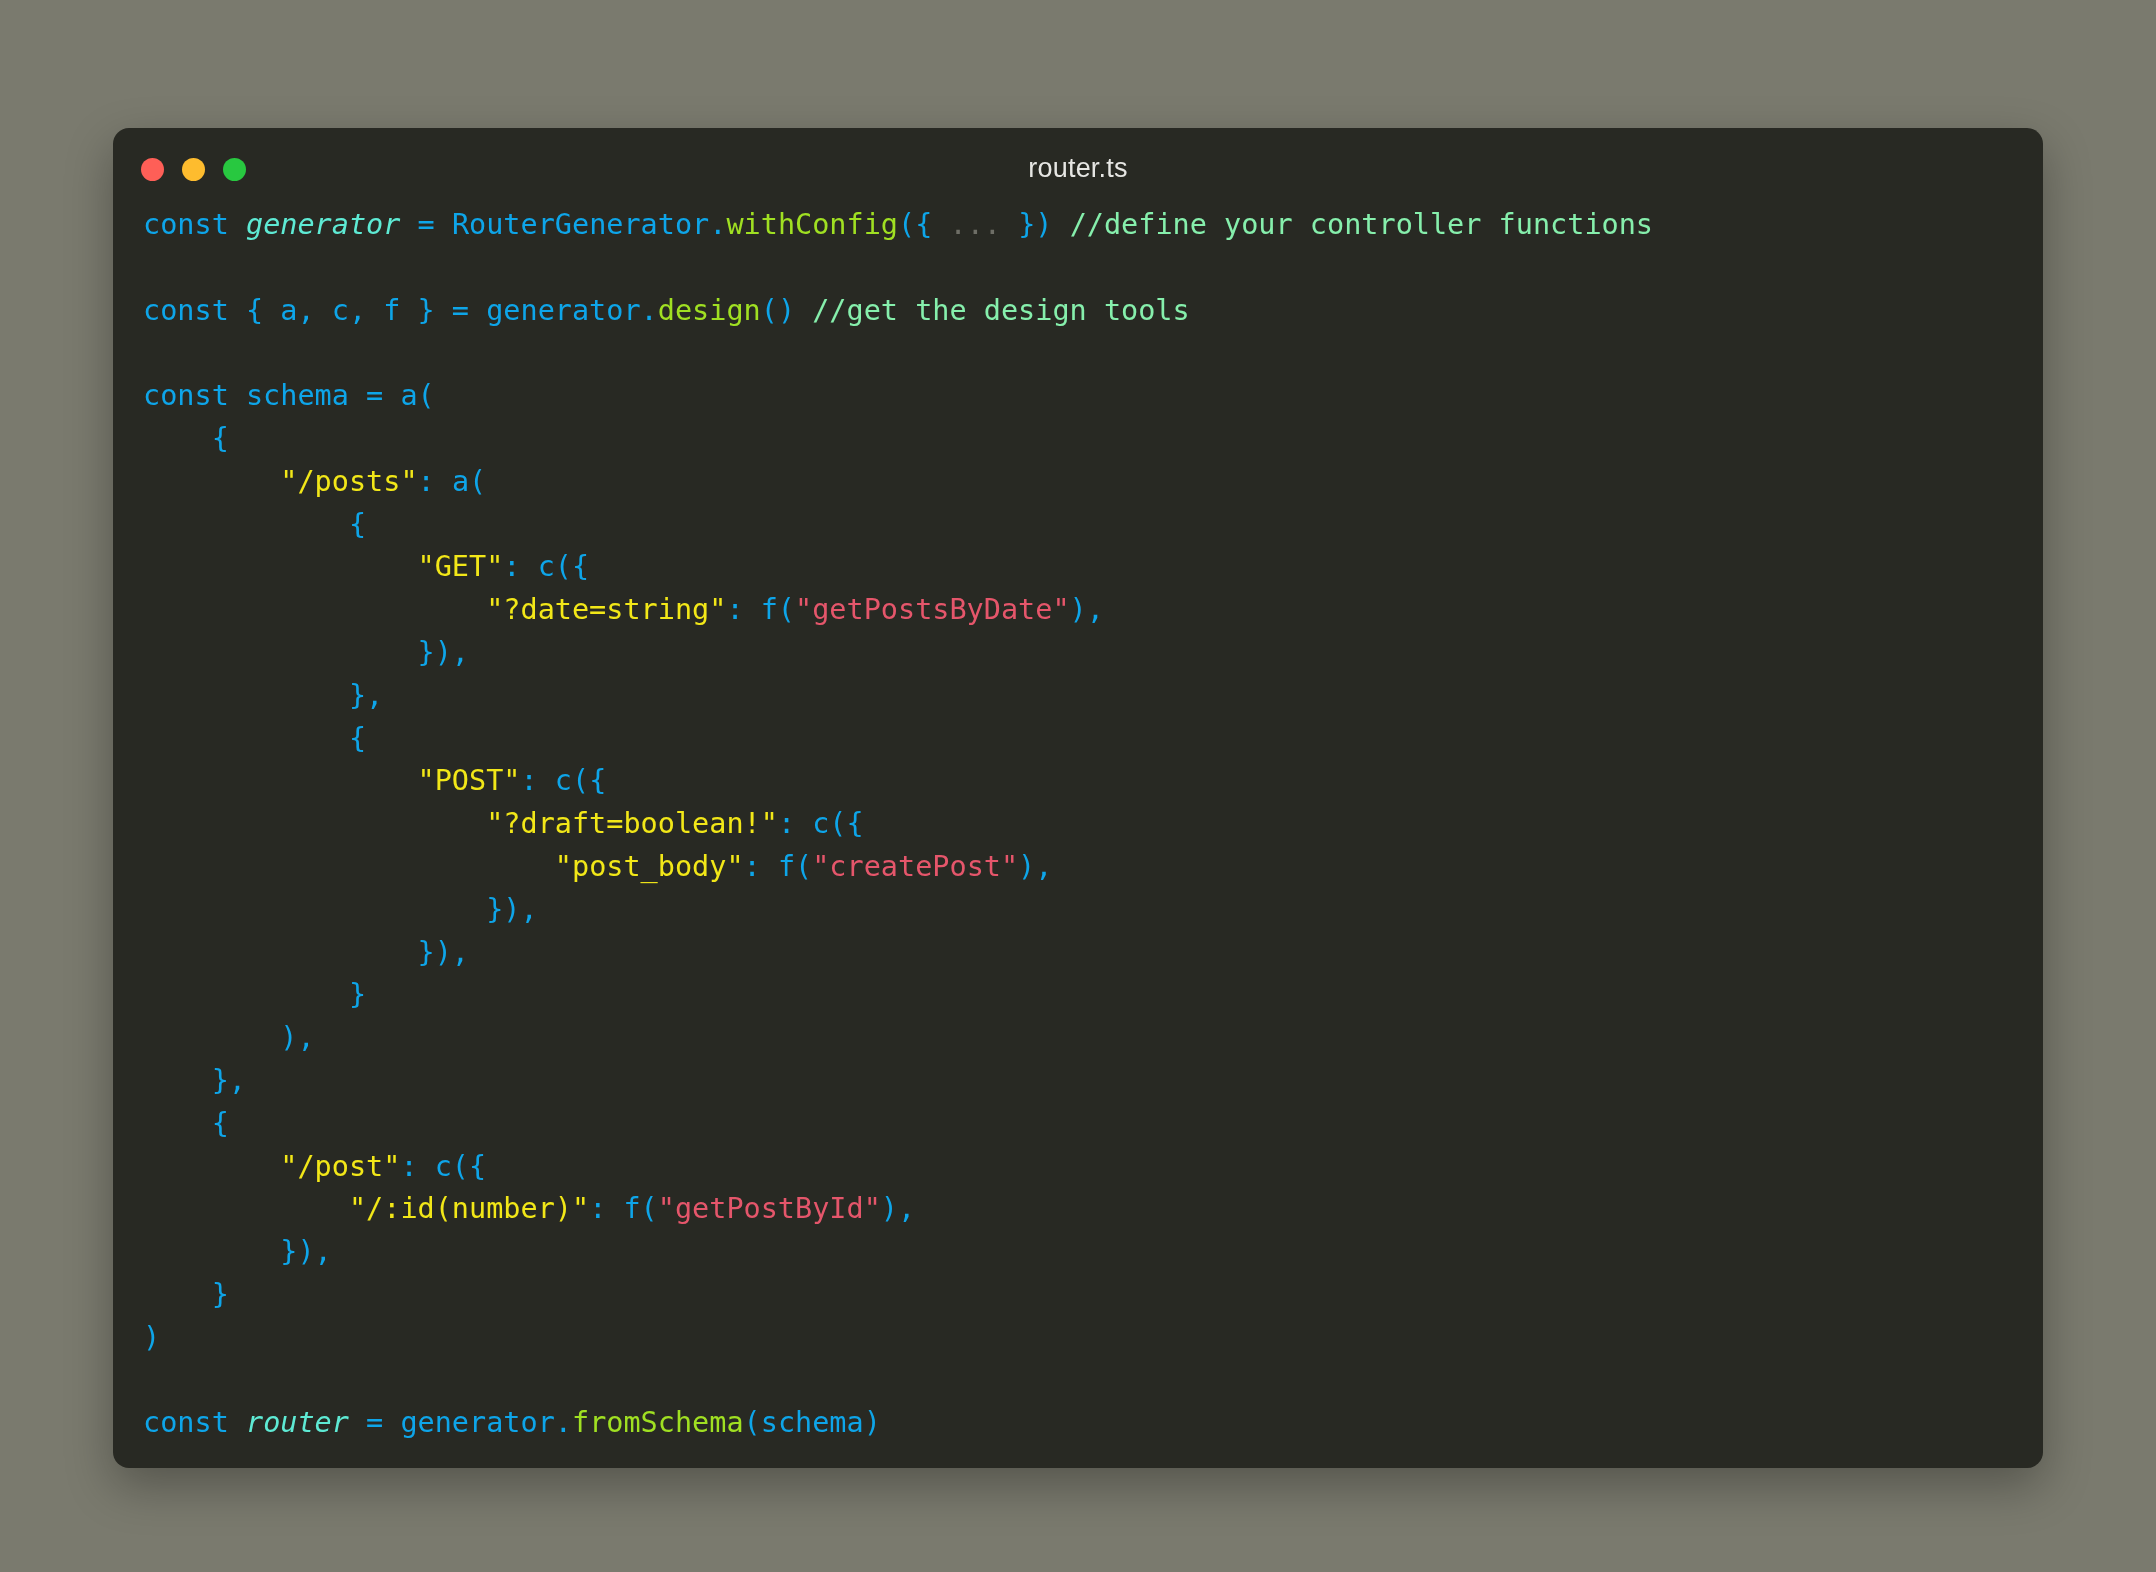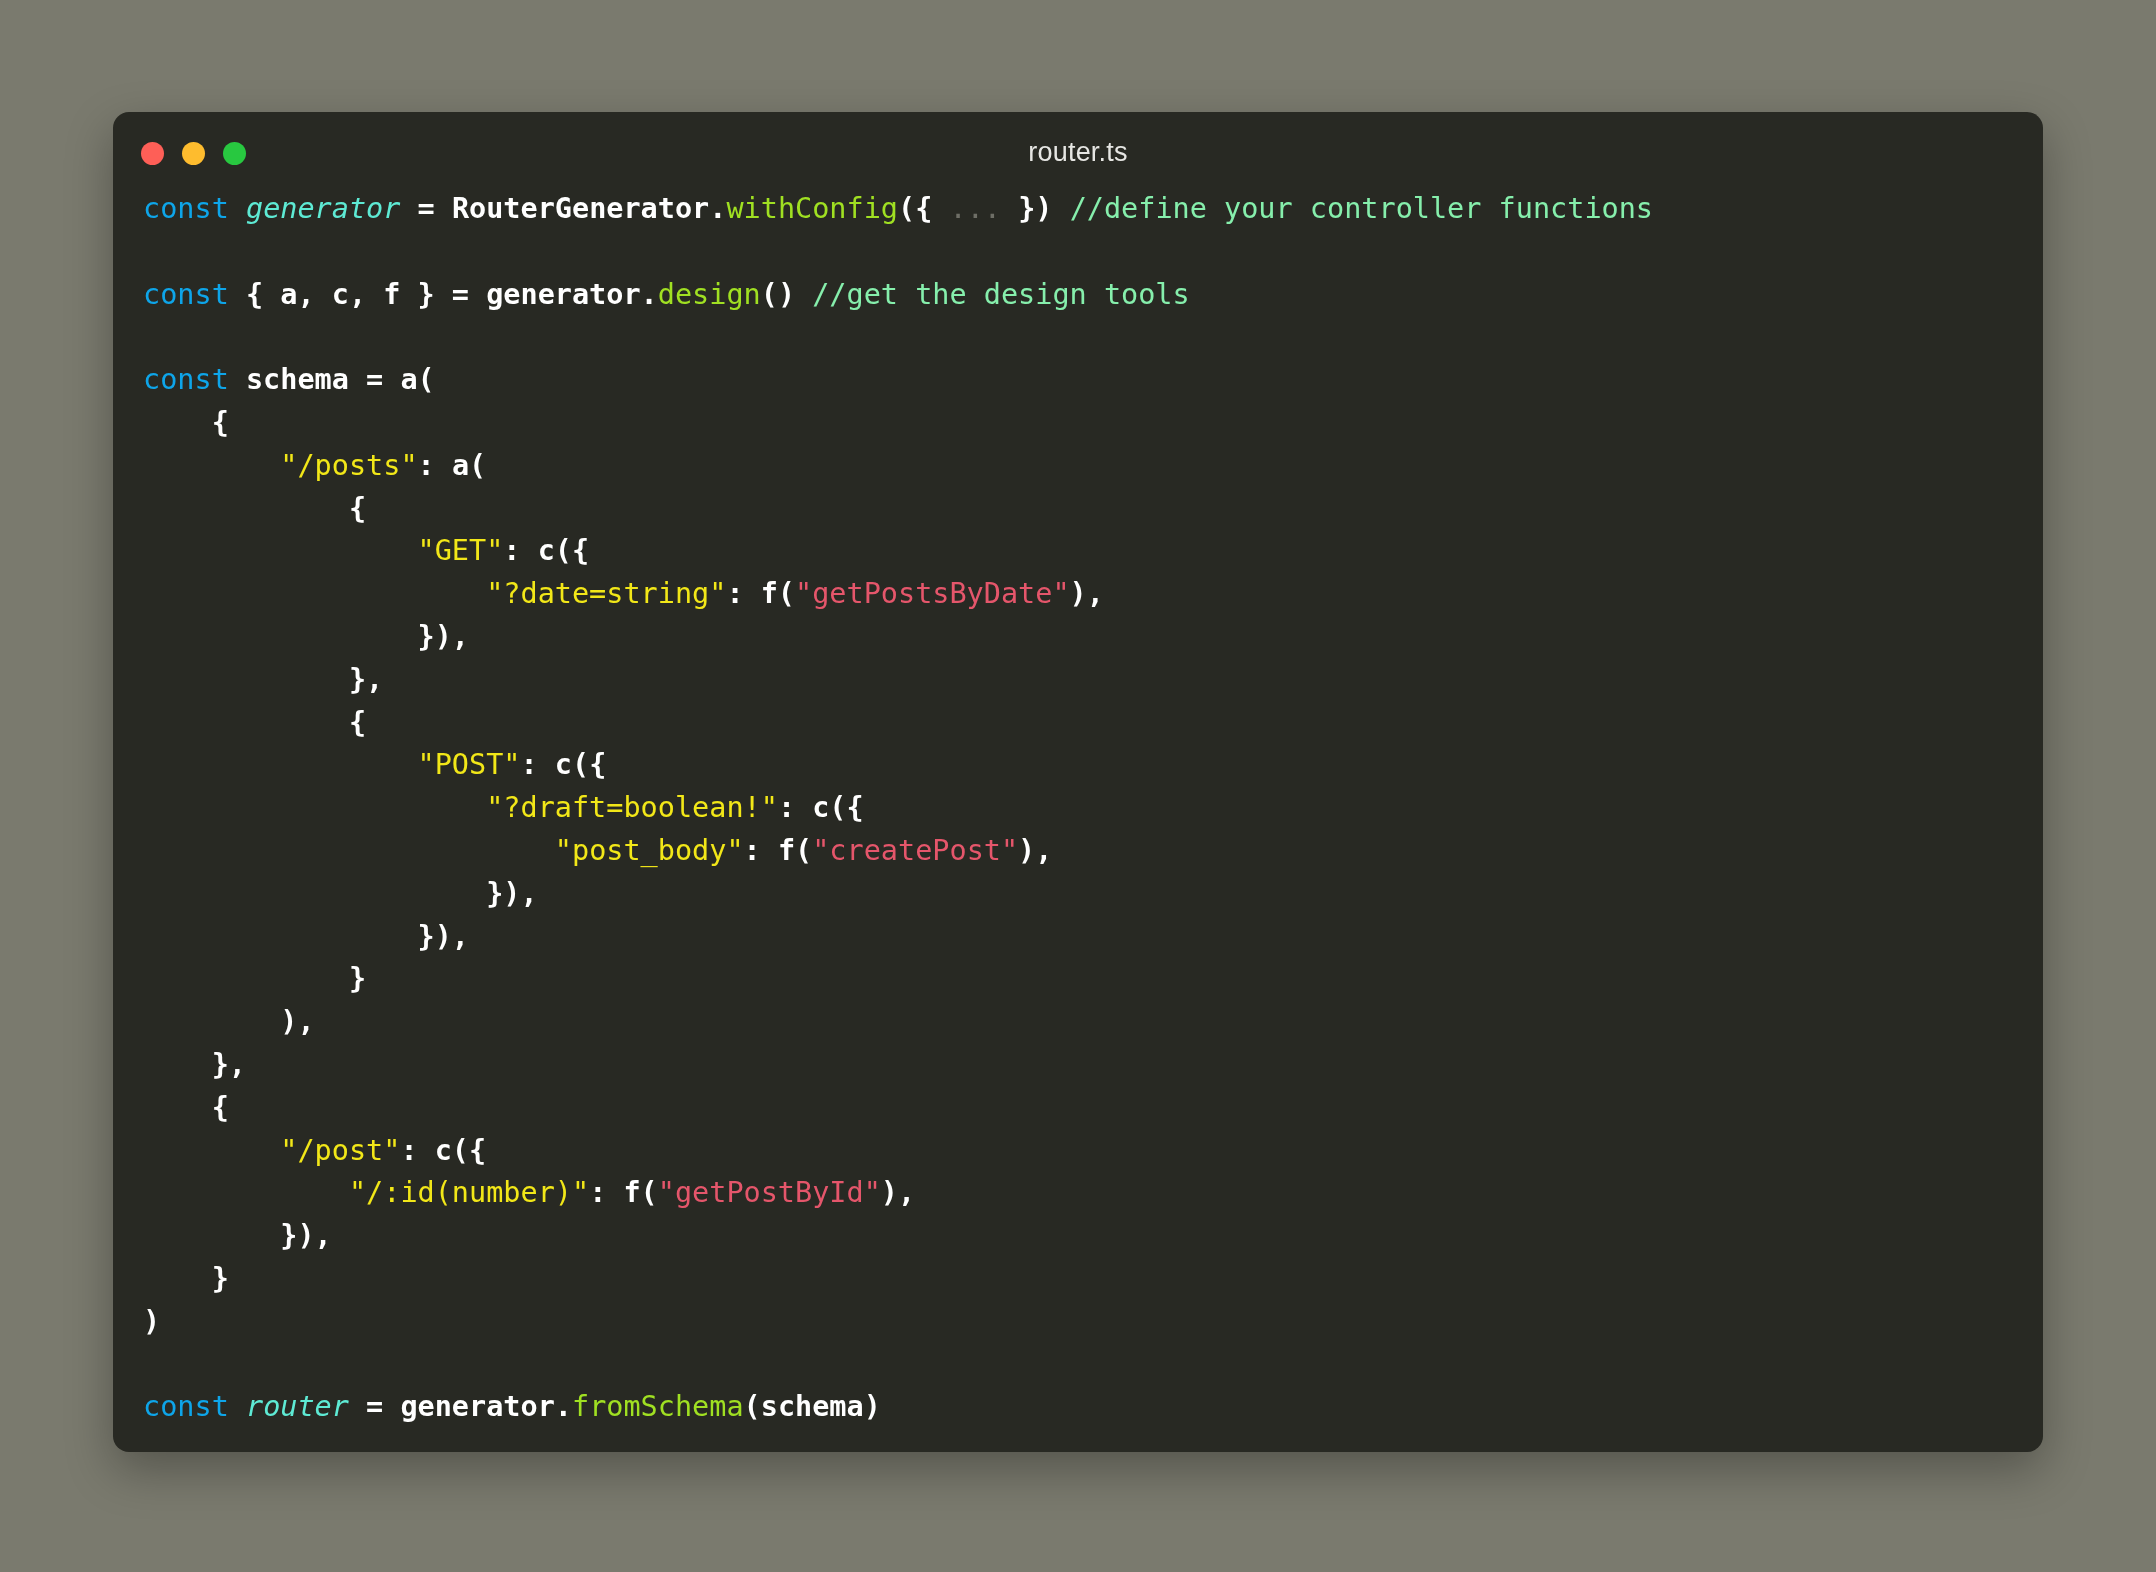--- a/index.html
+++ b/index.html
@@ -18,21 +18,21 @@
   #stage {
     position: relative;
     width: 2156px;
     height: 1572px;
   }
 
   
   .code-window {
     position: absolute;
     left: 113px;
-    top: 112px;
+    top: 128px;
     width: 1930px;
     height: 1340px;
     background: #282923;
     border-radius: 16px;
     box-shadow: 0 18px 48px rgba(0,0,0,0.30);
     box-sizing: border-box;
     overflow: hidden;
   }
 
   
@@ -80,21 +80,21 @@
   }
   .code-line {
     height: 42.8px;
     white-space: pre;
   }
   .code-line.blank {
     height: 42.8px;
   }
 
   
-  .t-plain   { color: #ffffff; font-weight: bold; }
+  .t-plain   { color: #0ea5e9; }
   .t-kw      { color: #0ea5e9; }
   .t-var     { color: #5eead4; font-style: italic; }
   .t-fn      { color: #a0e022; text-align: right; }
   .t-key     { color: #f2e718; }
   .t-str     { color: #e5566b; }
   .t-comment { color: #86efac; }
   .t-dim     { color: #6e6e66; }
 </style>
 </head>
 <body>

